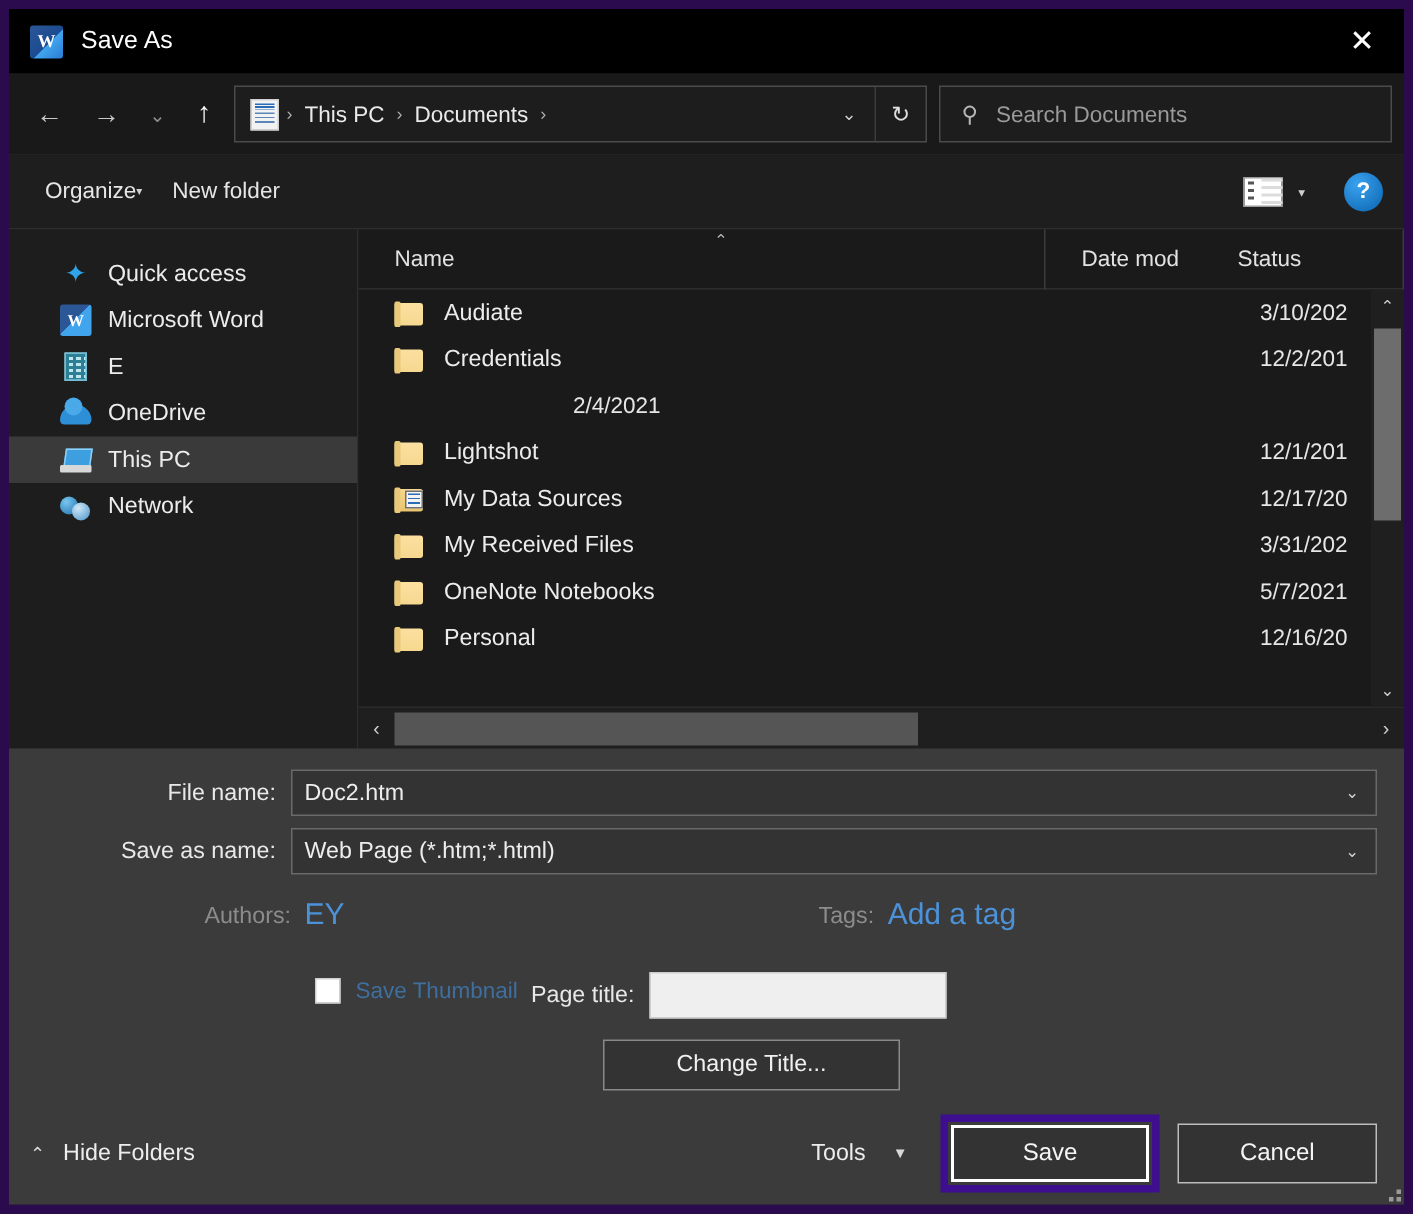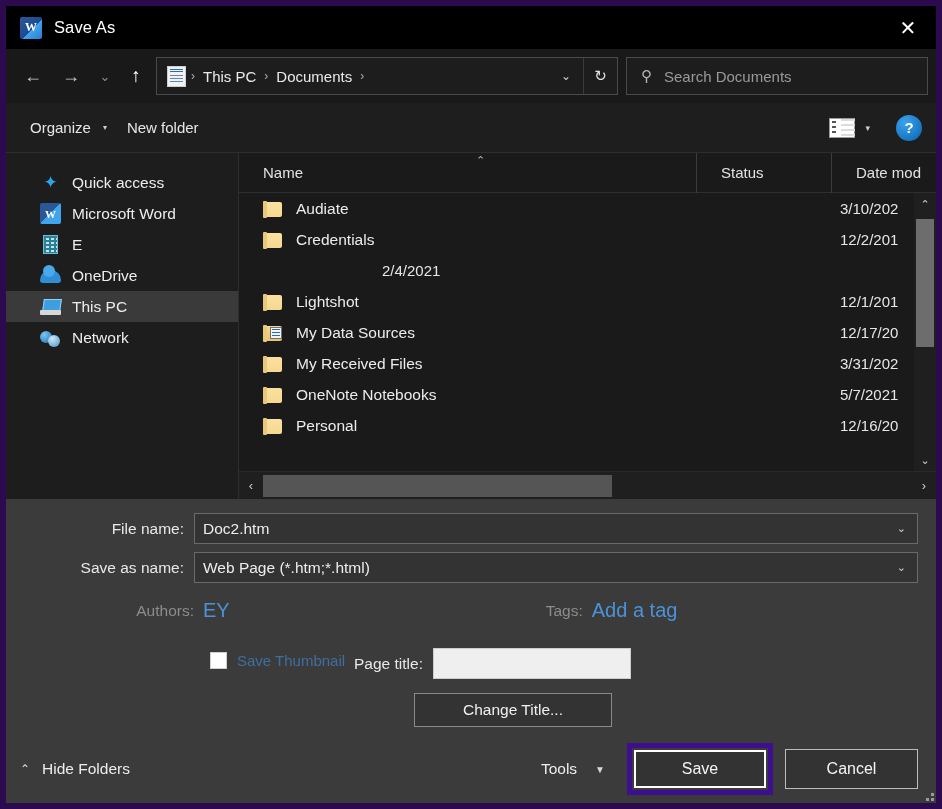--- a/index.html
+++ b/index.html
@@ -128,21 +128,21 @@
   .cmdbar {
     height: 50px; flex: 0 0 50px;
     background: #1e1e1e;
     display: flex; align-items: center;
     padding: 0 14px;
     border-bottom: 1px solid #2e2e2e;
   }
   .cmd {
     color: #e6e6e6; font-size: 15px;
     padding: 6px 10px;
-    display: flex; align-items: center; gap: 12px;
+    display: flex; align-items: center; gap: 0;
   }
   .cmd .tri { font-size: 8px; color: #cfcfcf; }
   .cmd-right { margin-left: auto; display: flex; align-items: center; gap: 4px; }
   .view-icon {
     width: 26px; height: 20px; position: relative; display: block;
   }
   .view-icon .col {
     position: absolute; left: 0; top: 0; width: 9px; height: 20px;
     background: #ffffff; border: 1px solid #9a9a9a;
   }
@@ -366,21 +366,21 @@
     flex: 0 0 17px;
   }
   .thumb-lab { color: #3e6f9e; font-size: 15px; }
   .pagecol { display: flex; flex-direction: column; gap: 14px; }
   .prow { display: flex; align-items: center; gap: 10px; }
   .pt-lab { color: #e8e8e8; font-size: 15.5px; }
   .pt-input {
     width: 198px; height: 31px; background: #efefef; border: 1px solid #cdcdcd;
   }
   .ct-btn {
-    width: 198px; height: 34px; margin-left: 60px;
+    width: 198px; height: 34px; margin-left: 48px;
     background: #333333; border: 1px solid #8a8a8a;
     color: #f0f0f0; font-size: 15.5px;
     display: flex; align-items: center; justify-content: center;
   }
 
   
   .footer {
     flex: 0 0 auto;
     background: #3b3b3b;
     display: flex; align-items: center;
@@ -521,25 +521,25 @@
           <span>Network</span>
         </div>
       </div>
 
       <div class="listpane">
         <div class="colhead">
           <div class="col col-name">
             <span>Name</span>
             <span class="sortmark">⌃</span>
           </div>
+          <div class="col col-date">
+            <span>Date mod</span>
+          </div>
           <div class="col col-status">
             <span>Status</span>
-          </div>
-          <div class="col col-date">
-            <span>Date mod</span>
           </div>
         </div>
 
         <div class="rows">
           <div class="row">
             <span class="nm">
                 <span class="folder"></span>
                 <span>Audiate</span>
               </span>
             <span class="st"></span>

